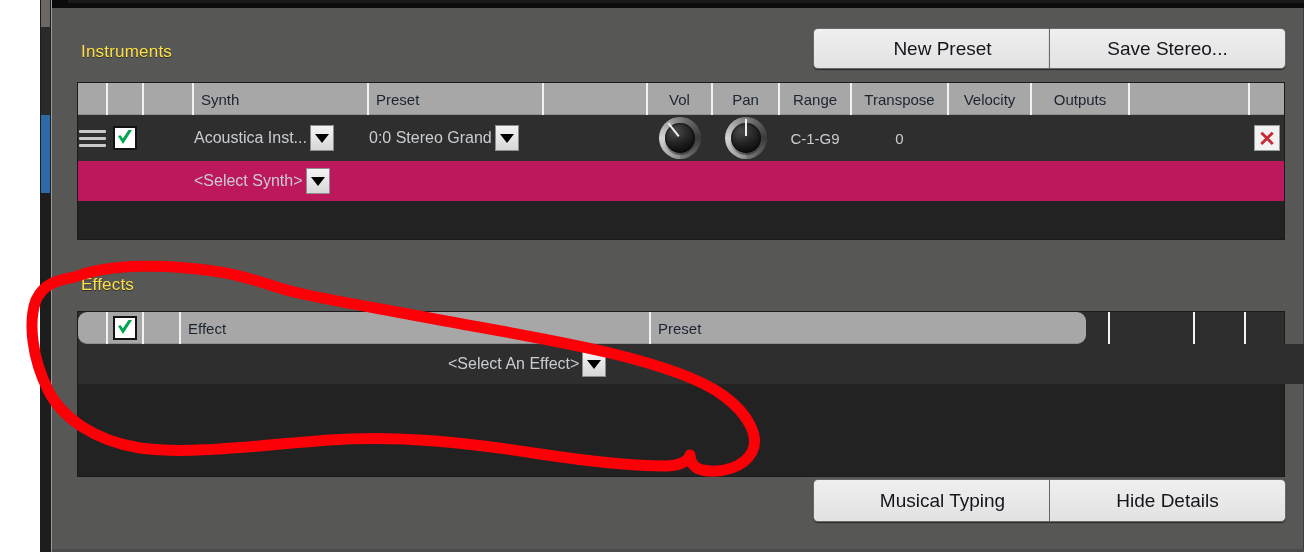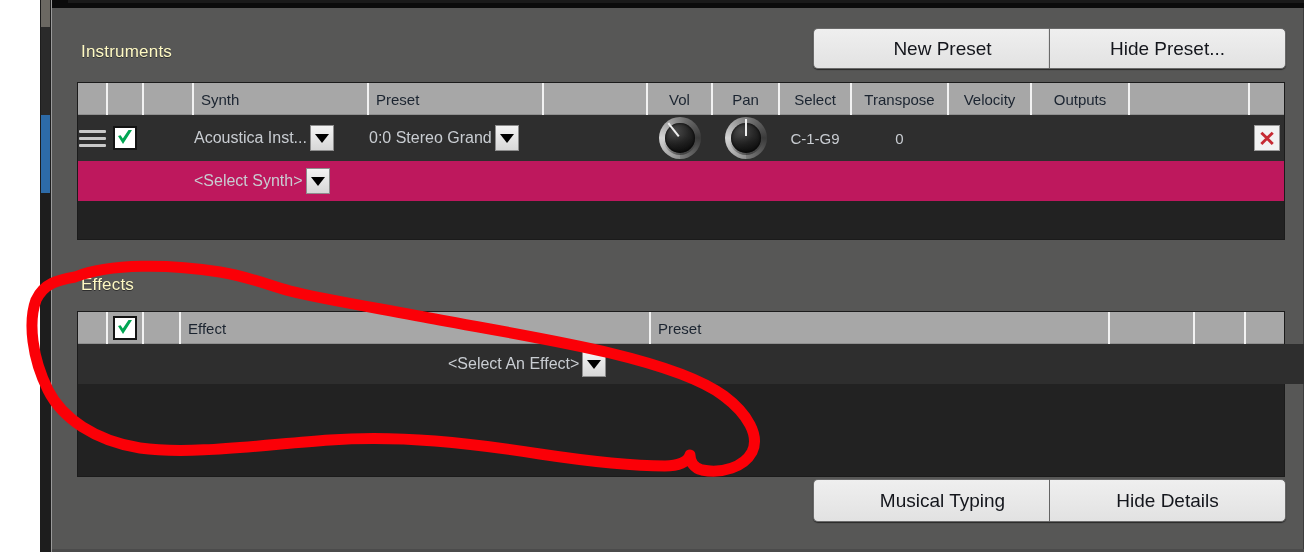--- a/index.html
+++ b/index.html
@@ -74,21 +74,21 @@
   .panel-bottomline {
     position: absolute;
     left: 0; bottom: 0;
     width: 1253px; height: 3px;
     background: #4b4b4b;
   }
 
   
   .section-title {
     position: absolute;
-    color: #fef9c3;
+    color: #fde047;
     font-size: 17px;
     letter-spacing: .2px;
     text-shadow: 0 1px 0 #2e2e2e;
   }
 
   
   .btn {
     position: absolute;
     background: linear-gradient(#efefef, #e2e2e2);
     border: 1px solid #6a6a6a;
@@ -260,21 +260,21 @@
 
   <div class="panel">
     <div class="panel-topline">
         <div class="inner"></div>
       </div>
     <div class="panel-bottomline"></div>
 
     <div class="section-title" style="left:29px; top:42px;">Instruments</div>
 
     <button class="btn left-half" style="left:761px; top:28px; width:236px; height:41px;">New Preset</button>
-    <button class="btn right-half" style="left:997px; top:28px; width:237px; height:41px;">Hide Preset...</button>
+    <button class="btn right-half" style="left:997px; top:28px; width:237px; height:41px;">Save Stereo...</button>
 
     <div class="table-wrap" style="left:25px; top:82px; width:1208px; height:158px;">
 
       <div class="thead" style="width:1206px;">
         <div class="divider" style="left:28px;"></div>
         <div class="divider" style="left:64px;"></div>
         <div class="divider" style="left:114px;"></div>
         <div class="divider" style="left:289px;"></div>
         <div class="divider" style="left:464px;"></div>
         <div class="divider" style="left:568px;"></div>
@@ -283,21 +283,21 @@
         <div class="divider" style="left:772px;"></div>
         <div class="divider" style="left:869px;"></div>
         <div class="divider" style="left:952px;"></div>
         <div class="divider" style="left:1050px;"></div>
         <div class="divider" style="left:1170px;"></div>
 
         <div class="cell left" style="left:116px; width:170px;">Synth</div>
         <div class="cell left" style="left:291px; width:170px;">Preset</div>
         <div class="cell center" style="left:570px; width:63px;">Vol</div>
         <div class="cell center" style="left:635px; width:65px;">Pan</div>
-        <div class="cell center" style="left:702px; width:70px;">Select</div>
+        <div class="cell center" style="left:702px; width:70px;">Range</div>
         <div class="cell center" style="left:774px; width:95px;">Transpose</div>
         <div class="cell center" style="left:871px; width:81px;">Velocity</div>
         <div class="cell center" style="left:954px; width:96px;">Outputs</div>
       </div>
 
       <div class="trow r1" style="top:32px; width:1206px; height:46px;">
 
         <div class="cellbody center" style="left:0; top:0; width:28px; height:46px;">
           <span class="hamburger">
             <span></span>
@@ -370,21 +370,21 @@
         </div>
       </div>
 
       <div class="trow filler" style="top:118px; width:1206px; height:38px;"></div>
     </div>
 
     <div class="section-title" style="left:29px; top:275px;">Effects</div>
 
     <div class="table-wrap" style="left:25px; top:311px; width:1208px; height:166px;">
 
-      <div class="thead" style="width:1206px;">
+      <div class="thead" style="width:1008px;border-radius:9px;">
         <div class="divider" style="left:28px;"></div>
         <div class="divider" style="left:64px;"></div>
         <div class="divider" style="left:101px;"></div>
         <div class="divider" style="left:571px;"></div>
         <div class="divider" style="left:1030px;"></div>
         <div class="divider" style="left:1115px;"></div>
         <div class="divider" style="left:1166px;"></div>
 
         <div class="cell center" style="left:30px; top:0; width:34px; height:32px;">
           <span class="checkbox">

